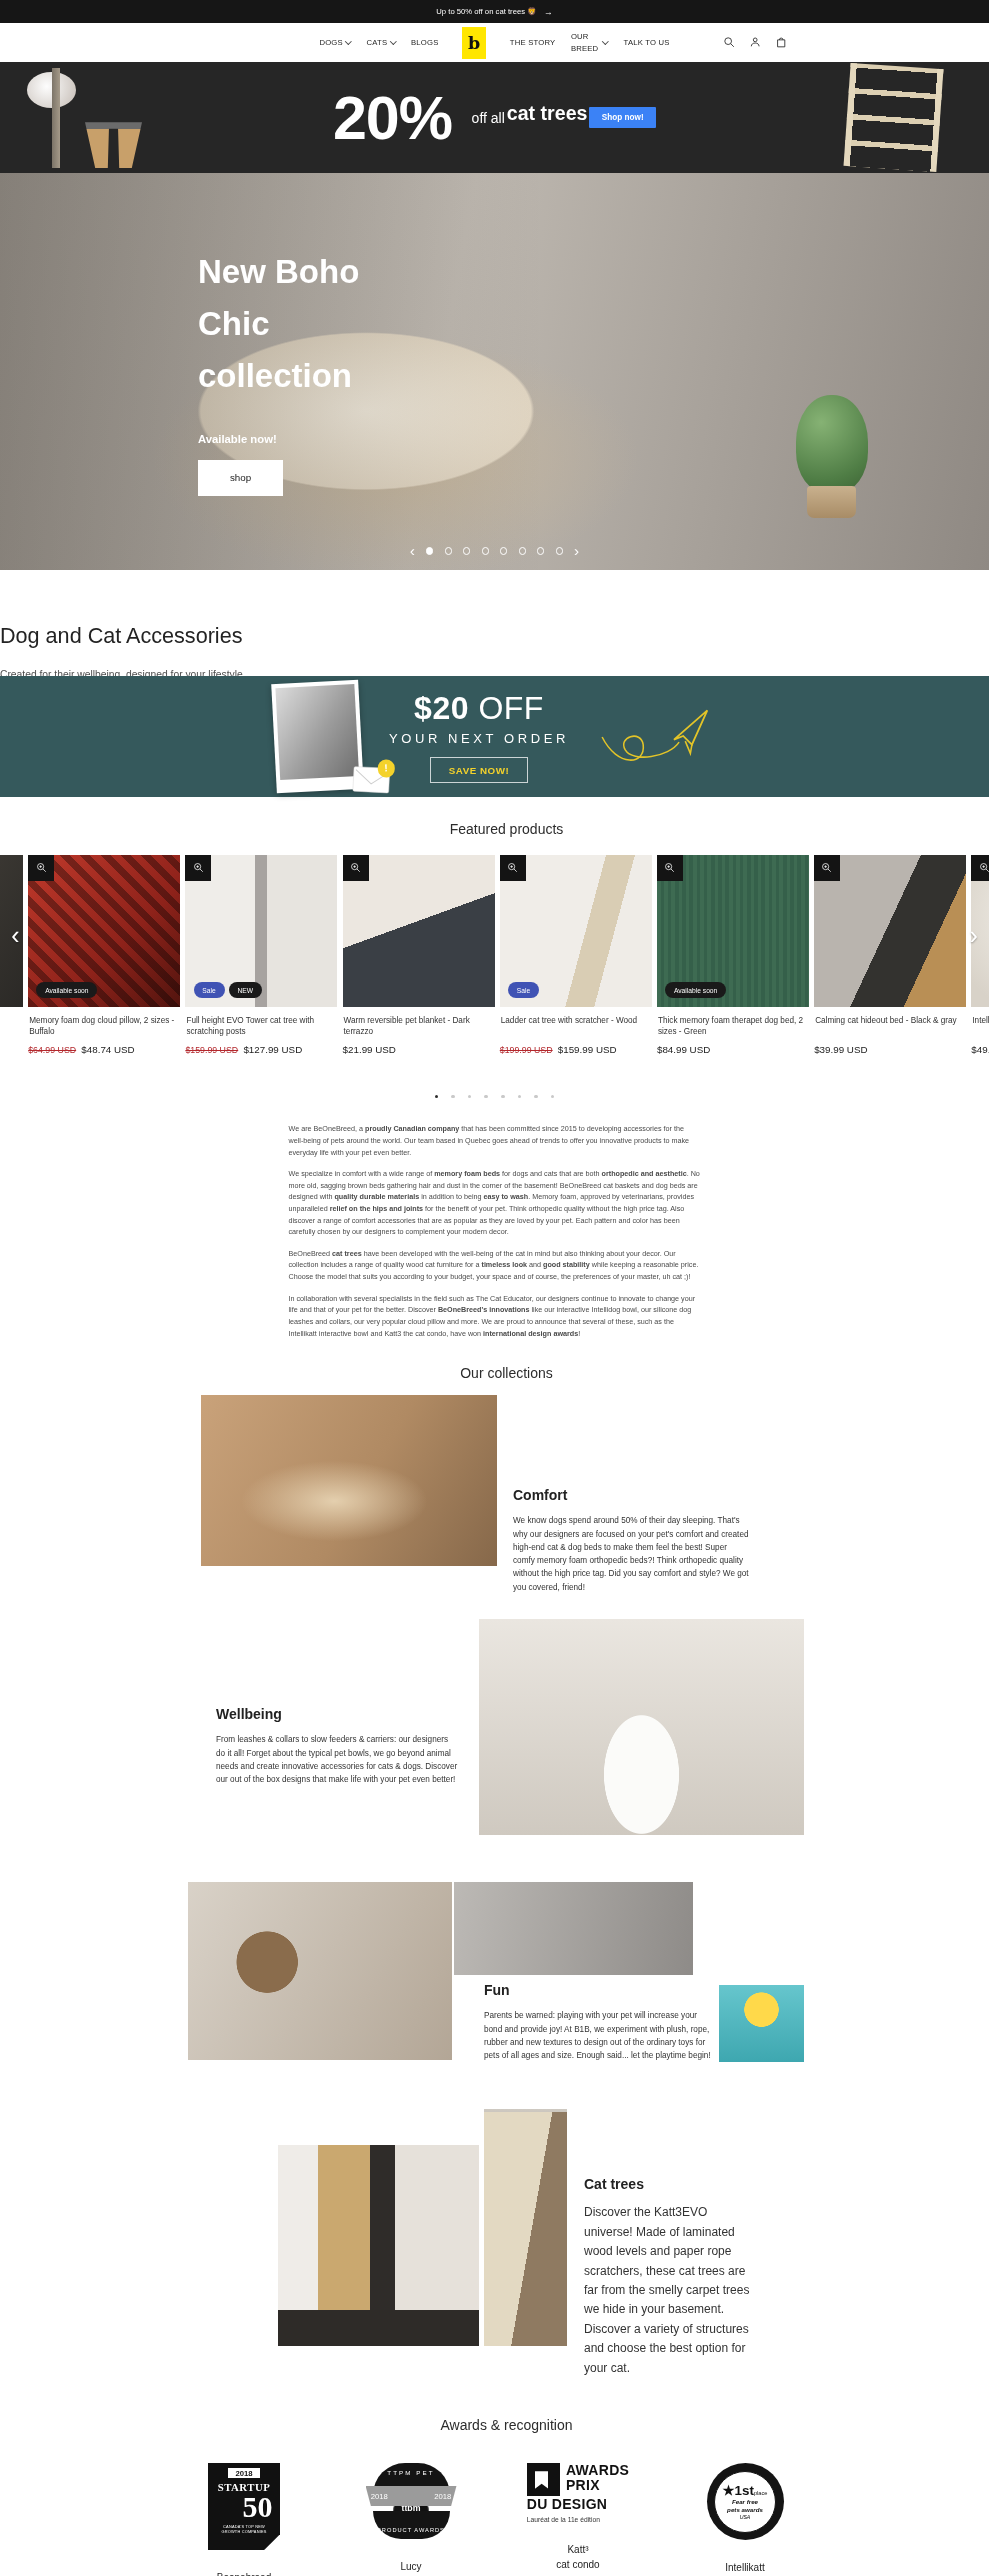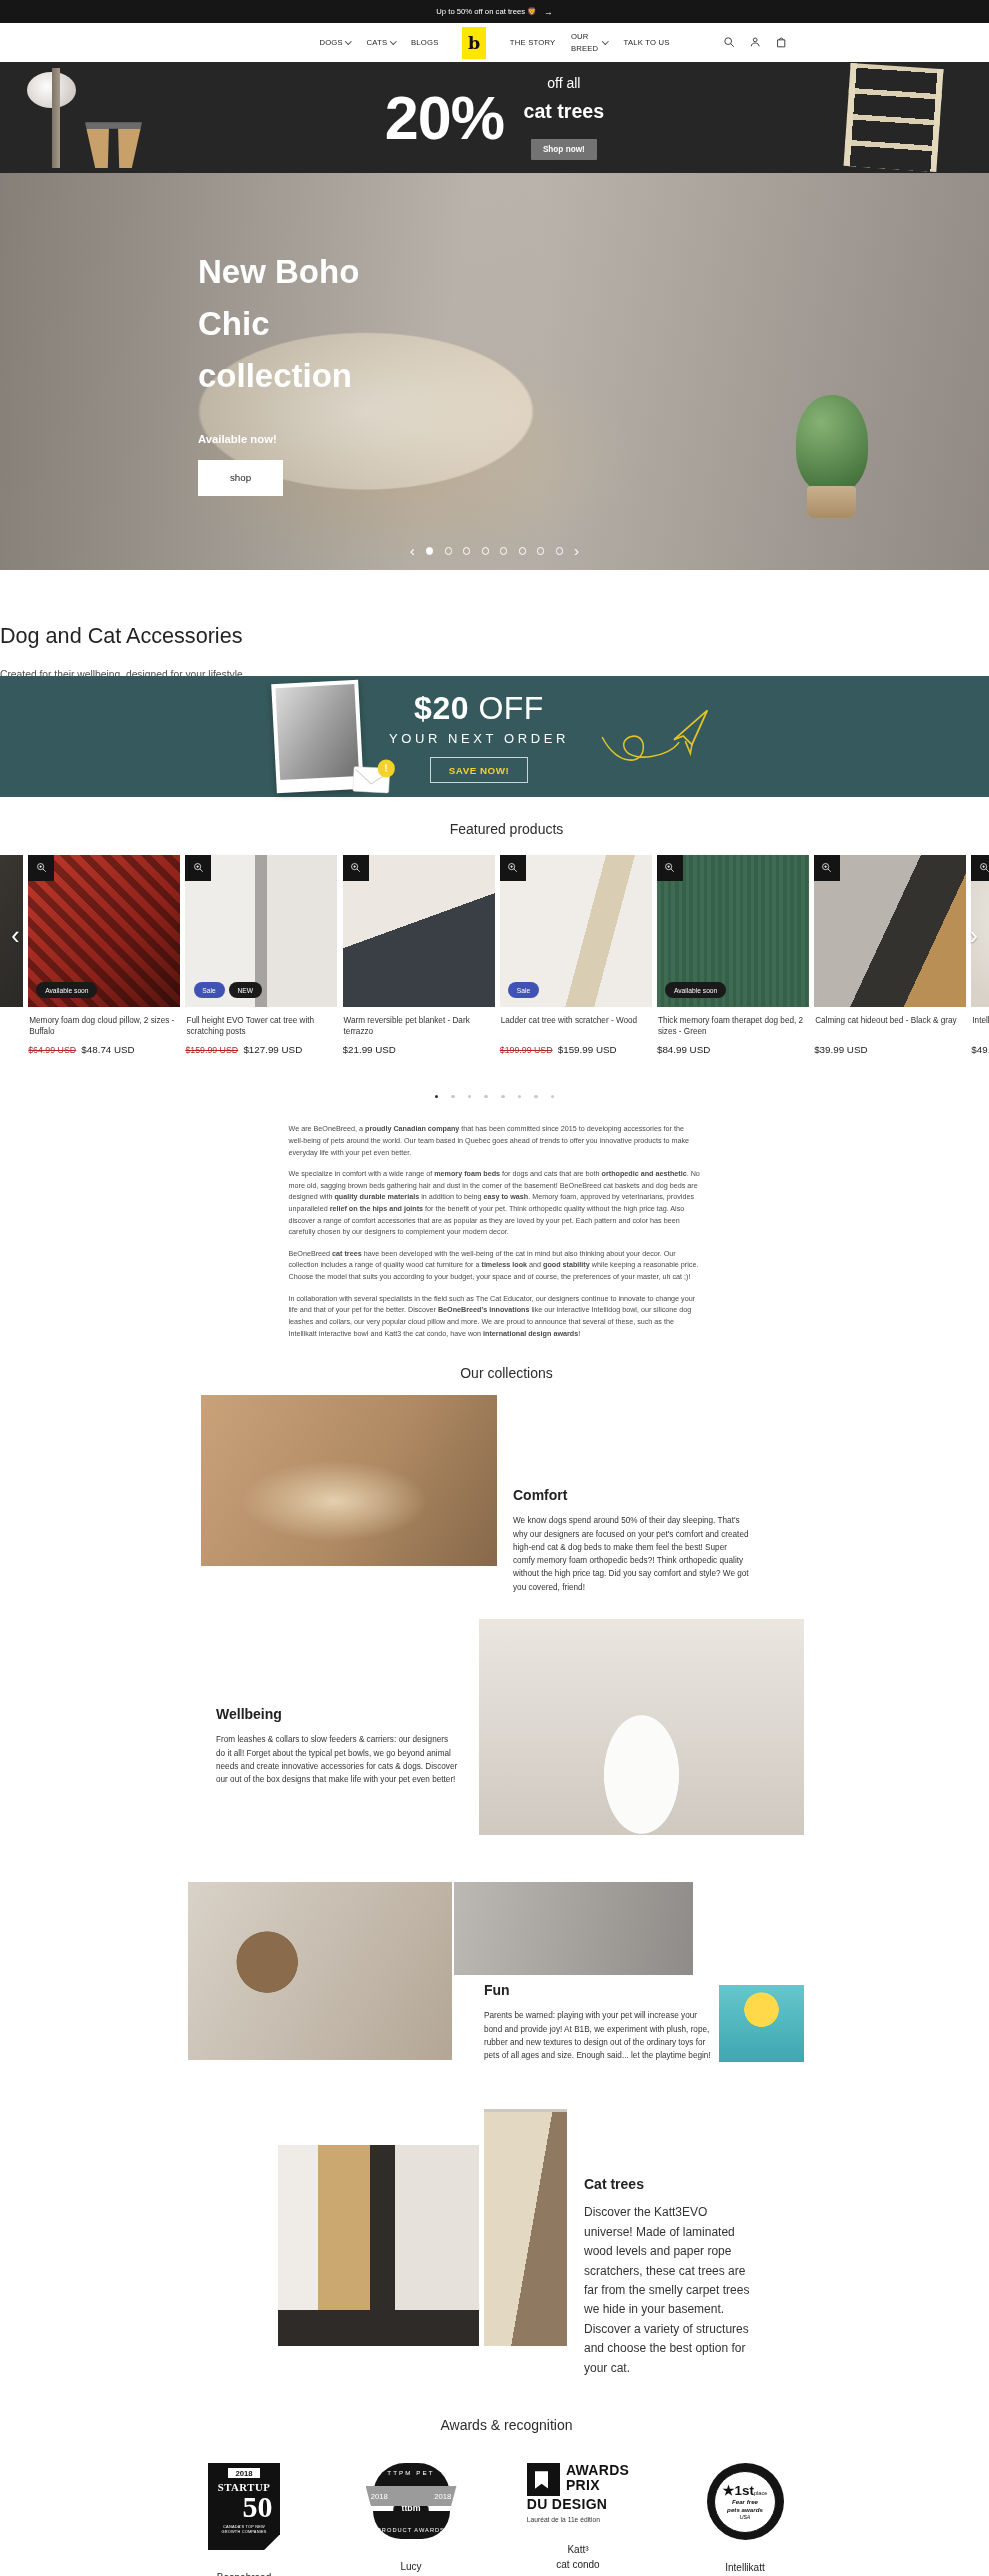--- a/index.html
+++ b/index.html
@@ -14,24 +14,24 @@
   .chev{width:3.6px;height:3.6px;border-right:0.8px solid #444;border-bottom:0.8px solid #444;transform:rotate(45deg);margin-top:-2.1px;}
   .logo{width:24px;height:32px;background:#ffe600;display:flex;align-items:center;justify-content:center;margin:0 8.2px;cursor:pointer;}
   .logo span{font-size:17.5px;font-weight:bold;color:#111;font-family:"DejaVu Serif",serif;}
   .hicons{position:absolute;right:202px;display:flex;align-items:center;gap:13.4px;}
   .hicons svg{cursor:pointer;}
   .wrap-our-breed{display:inline-block;width:29px;line-height:1.45;}
   
   .promo{height:111px;background:#262626;position:relative;display:flex;align-items:center;justify-content:center;color:#fff;overflow:hidden;}
   .promo-inner{display:flex;align-items:center;gap:19.6px;}
   .promo .pct{font-size:61px;font-weight:600;letter-spacing:-1px;}
-  .promo-col{display:flex;flex-direction:column;align-items:center;gap:9px;}
+  .promo-col{display:flex;flex-direction:row;align-items:center;gap:2px;}
   .promo .offall{font-size:14px;font-weight:400;}
   .promo .ptrees{font-size:19.6px;font-weight:600;margin-bottom:7.2px;}
-  .shopnow{background:#737373;color:#fff;border:none;font-weight:bold;font-size:8.2px;padding:5.7px 12.4px;border-radius:1px;cursor:pointer;}
+  .shopnow{background:#3b82f6;color:#fff;border:none;font-weight:bold;font-size:8.2px;padding:5.7px 12.4px;border-radius:1px;cursor:pointer;}
   .promo-left{position:absolute;left:36px;top:6.2px;width:124px;height:100px;}
   .promo-left .pole{position:absolute;left:15.5px;top:0;width:8.2px;height:100px;background:linear-gradient(90deg,#7c7468,#a59a89);}
   .promo-left .fluff{position:absolute;left:-9.3px;top:4.1px;width:49px;height:36px;border-radius:50%;background:radial-gradient(circle at 40% 40%,#fdfdfd,#cfc8c2 80%);}
   .promo-left .stool{position:absolute;left:49px;bottom:0;width:57px;height:46px;background:linear-gradient(#6b6b6b 0 7.2px,#c8a06a 7.2px);clip-path:polygon(0 0,100% 0,82% 100%,60% 100%,58% 14%,42% 14%,40% 100%,18% 100%);}
   .promo-ladder{position:absolute;right:49px;top:4.1px;width:93px;height:103px;transform:rotate(4deg);background:linear-gradient(90deg,#e4d8bd 0 6.2px,transparent 6.2px 87px,#e4d8bd 87px),repeating-linear-gradient(0deg,transparent 0 20.6px,#dccfb2 20.6px 26px);}
   
   .hero{height:397px;position:relative;overflow:hidden;background:
     radial-gradient(ellipse 330px 155px at 37% 60%,#efe8da 0%,#e0d5c2 50%,rgba(0,0,0,0) 51%),
     radial-gradient(ellipse 392px 196px at 40% 72%,#c4b49a 0%,rgba(0,0,0,0) 62%),
     linear-gradient(100deg,#a9a39b 0%,#beb8b0 45%,#8f8983 100%);}

